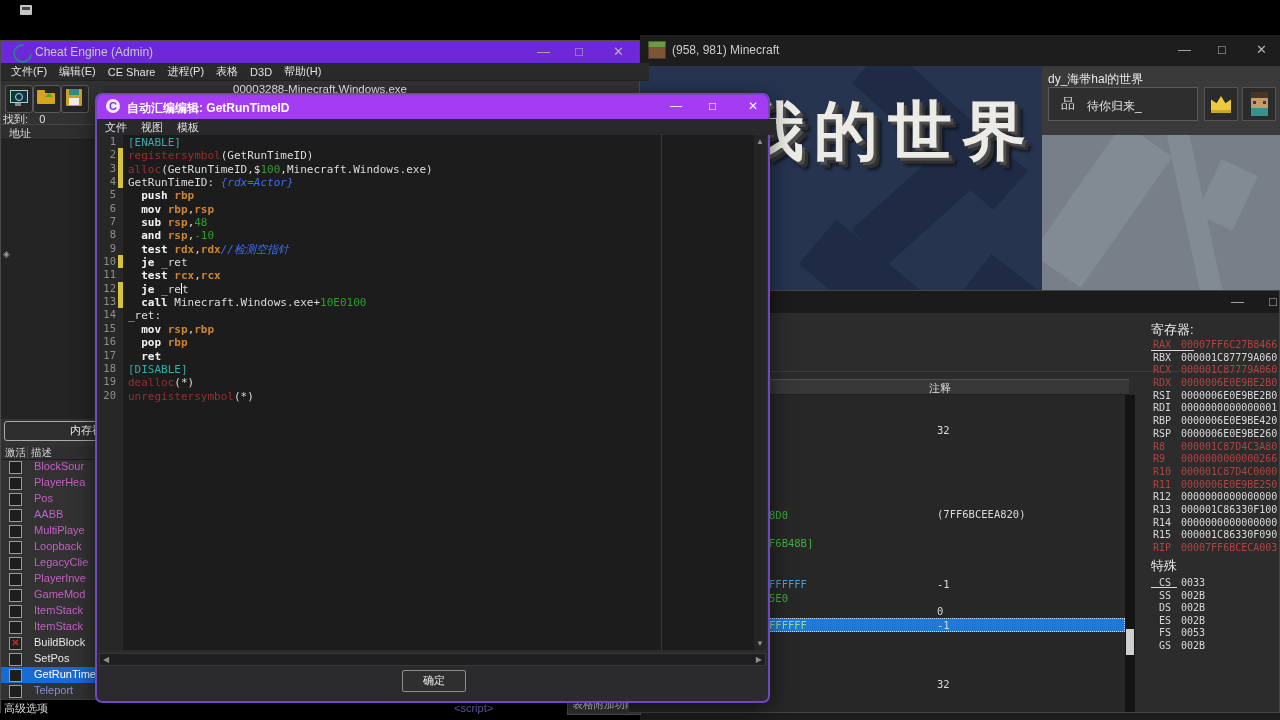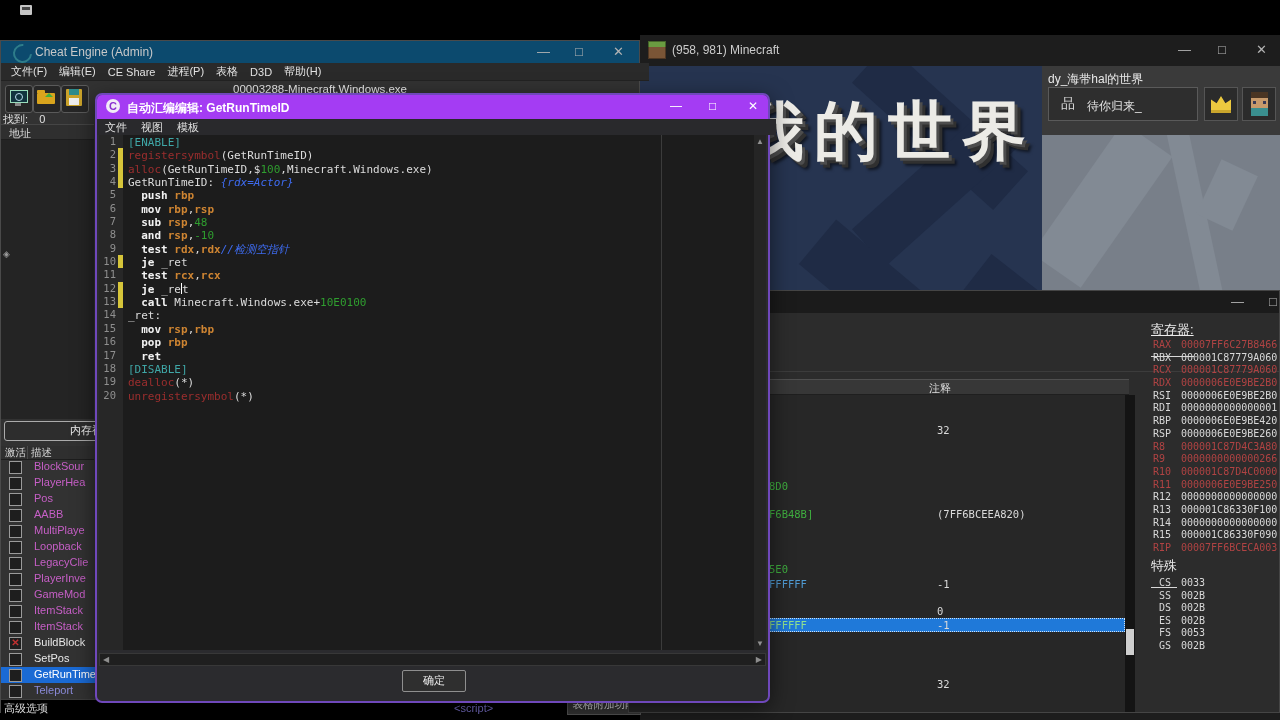--- a/index.html
+++ b/index.html
@@ -3,21 +3,21 @@
 <meta charset="utf-8">
 <style>
   html,body{margin:0;padding:0;}
   body{width:1280px;height:720px;background:#000;position:relative;overflow:hidden;
        font-family:"Liberation Sans",sans-serif;-webkit-font-smoothing:antialiased;}
   .abs{position:absolute;}
   .win{position:absolute;box-sizing:border-box;}
   .tbtn{color:#b4b4b4;font-size:13px;line-height:1;cursor:default;}
   
   #ce-win{left:0;top:40px;width:640px;height:673px;background:#323232;border:1px solid #4a4a4a;}
-  #ce-title{left:0;top:0;width:638px;height:22px;background:#0c4a6e;}
+  #ce-title{left:0;top:0;width:638px;height:22px;background:#6d28d9;}
   #ce-title .t{position:absolute;left:34px;top:4px;color:#c8c8c8;font-size:12px;}
   #ce-logo{position:absolute;left:12px;top:3px;width:15px;height:15px;border-radius:50%;
      border:2px solid #2e7d8a;border-right-color:transparent;transform:rotate(-40deg);}
   #ce-menubar{left:0;top:22px;width:638px;height:17px;background:#2a2a2a;display:flex;gap:12px;
      padding-left:10px;align-items:center;border-bottom:1px solid #222;}
   #ce-menubar .mi{color:#e2e2e2;font-size:11px;white-space:nowrap;}
   #ce-process{left:0;top:42px;width:638px;text-align:center;color:#e8e8e8;font-size:11.5px;}
   .toolbtn{position:absolute;width:26px;height:26px;background:#262626;border:1px solid #5a5a5a;border-radius:3px;top:44px;}
   .ic-monitor{position:absolute;left:4px;top:4px;width:16px;height:11px;background:#11343e;border:1px solid #9db;}
   .ic-monitor:after{content:"";position:absolute;left:4px;top:2px;width:6px;height:6px;border:1.5px solid #bde;border-radius:50%;}
@@ -85,24 +85,24 @@
   #mv-title{left:0;top:0;width:652px;height:22px;background:#1b1b1b;}
   #mv-toolline{left:0;top:80px;width:652px;height:1px;background:#3c3c3c;}
   #mv-hdr{left:0;top:88px;width:500px;height:16px;background:#373737;border-top:1px solid #4f4f4f;
      border-bottom:1px solid #1f1f1f;box-sizing:border-box;}
   #mv-hdr .c{position:absolute;left:300px;top:1px;color:#dcdcdc;font-size:11px;}
   #mv-disasm{left:0;top:104px;width:496px;height:319px;background:#272727;}
   .mrow{position:absolute;left:0;width:496px;height:14px;font-family:"DejaVu Sans Mono",monospace;font-size:10.5px;}
   .mrow.hl{background:#1f79d9;outline:1px dotted #cfe2f5;outline-offset:-1px;}
   .maddr{position:absolute;left:140px;top:1px;}
   .mcomm{position:absolute;left:308px;top:1px;color:#dadada;}
-  .g{color:#3fae3f;} .b{color:#4f9ad2;} .gh{color:#8fe08f;}
+  .g{color:#3fae3f;margin-top:29px;} .b{color:#4f9ad2;} .gh{color:#8fe08f;}
   #mv-sb{left:496px;top:104px;width:10px;height:319px;background:#141414;}
   #mv-thumb{position:absolute;left:1px;top:234px;width:8px;height:26px;background:#cfcfcf;}
-  #regs-title{left:522px;top:30px;color:#ececec;font-size:13px;border-bottom:1px solid #d8d8d8;padding-bottom:17px;text-decoration:underline;}
+  #regs-title{left:522px;top:30px;color:#ececec;font-size:13px;border-bottom:1px solid #d8d8d8;padding-bottom:11px;}
   #regs{left:524px;top:48px;font-family:"DejaVu Sans Mono",monospace;font-size:10px;}
   .rrow{height:12.7px;line-height:12.7px;color:#d8d8d8;white-space:nowrap;}
   .rrow .rn{display:inline-block;width:28px;}
   .rrow.chg{color:#b04343;}
   #spec-title{left:522px;top:266px;color:#ececec;font-size:13px;border-bottom:1px solid #d8d8d8;padding-bottom:12px;}
   #specials{left:530px;top:286px;font-family:"DejaVu Sans Mono",monospace;font-size:10px;}
   .srow{height:12.6px;line-height:12.6px;color:#d8d8d8;}
   .srow .sn{display:inline-block;width:22px;}
   
   #dlg{left:95px;top:93px;width:675px;height:610px;background:#2b2b2e;border:2px solid #6f48bb;

